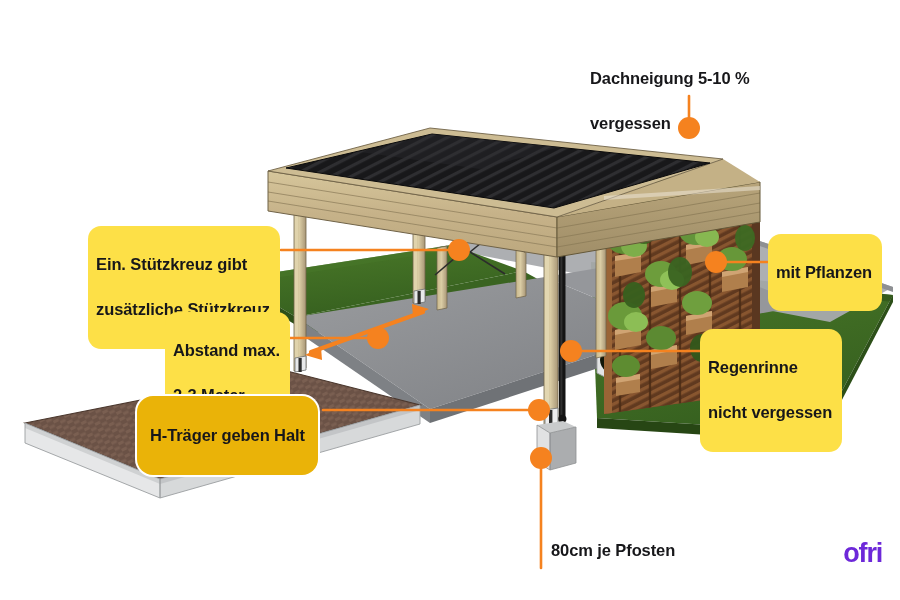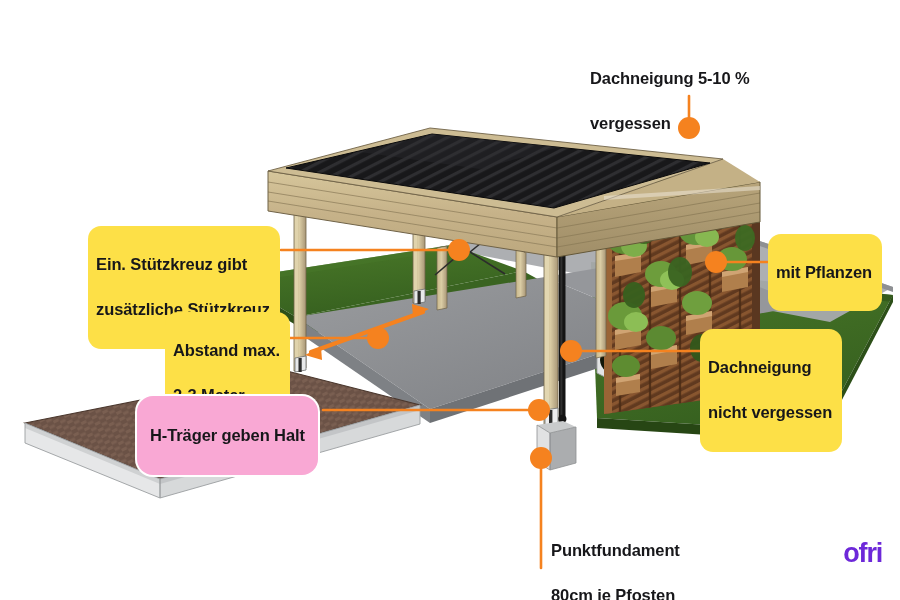--- a/index.html
+++ b/index.html
@@ -30,21 +30,21 @@
     font-family: "Liberation Sans", sans-serif;
     font-weight: bold;
     font-size: 16.5px;
     line-height: 1.38;
     color: #17171a;
     letter-spacing: -0.1px;
     white-space: pre-line;
     z-index: 40;
   }
   .callout.pill {
-    background: #f9a8d4;
+    background: #eab308;
     border-radius: 16px;
     padding: 5px 13px 6px 13px;
     box-shadow: 0 0 0 2px #ffffff;
   }
   .callout.plate {
     background: #fde047;
     border-radius: 13px;
     padding: 4px 10px 5px 8px;
   }
   .callout .ln { display: block; }
@@ -428,24 +428,23 @@
 
   <div class="callout pill" style="left:137px; top:396px;">
     <span class="ln">H-Träger geben Halt</span>
   </div>
 
   <div class="callout plate" style="left:768px; top:234px;">
     <span class="ln">mit Pflanzen</span>
   </div>
 
   <div class="callout plate" style="left:700px; top:329px;">
-    <span class="ln">Dachneigung</span>
+    <span class="ln">Regenrinne</span>
     <span class="ln">nicht vergessen</span>
   </div>
 
   <div class="callout" style="left:551px; top:516px;">
-    <span class="ln">Punktfundament</span>
     <span class="ln">80cm je Pfosten</span>
   </div>
 
   <div id="logo">ofri</div>
 
 </div>
 
 </body></html>

